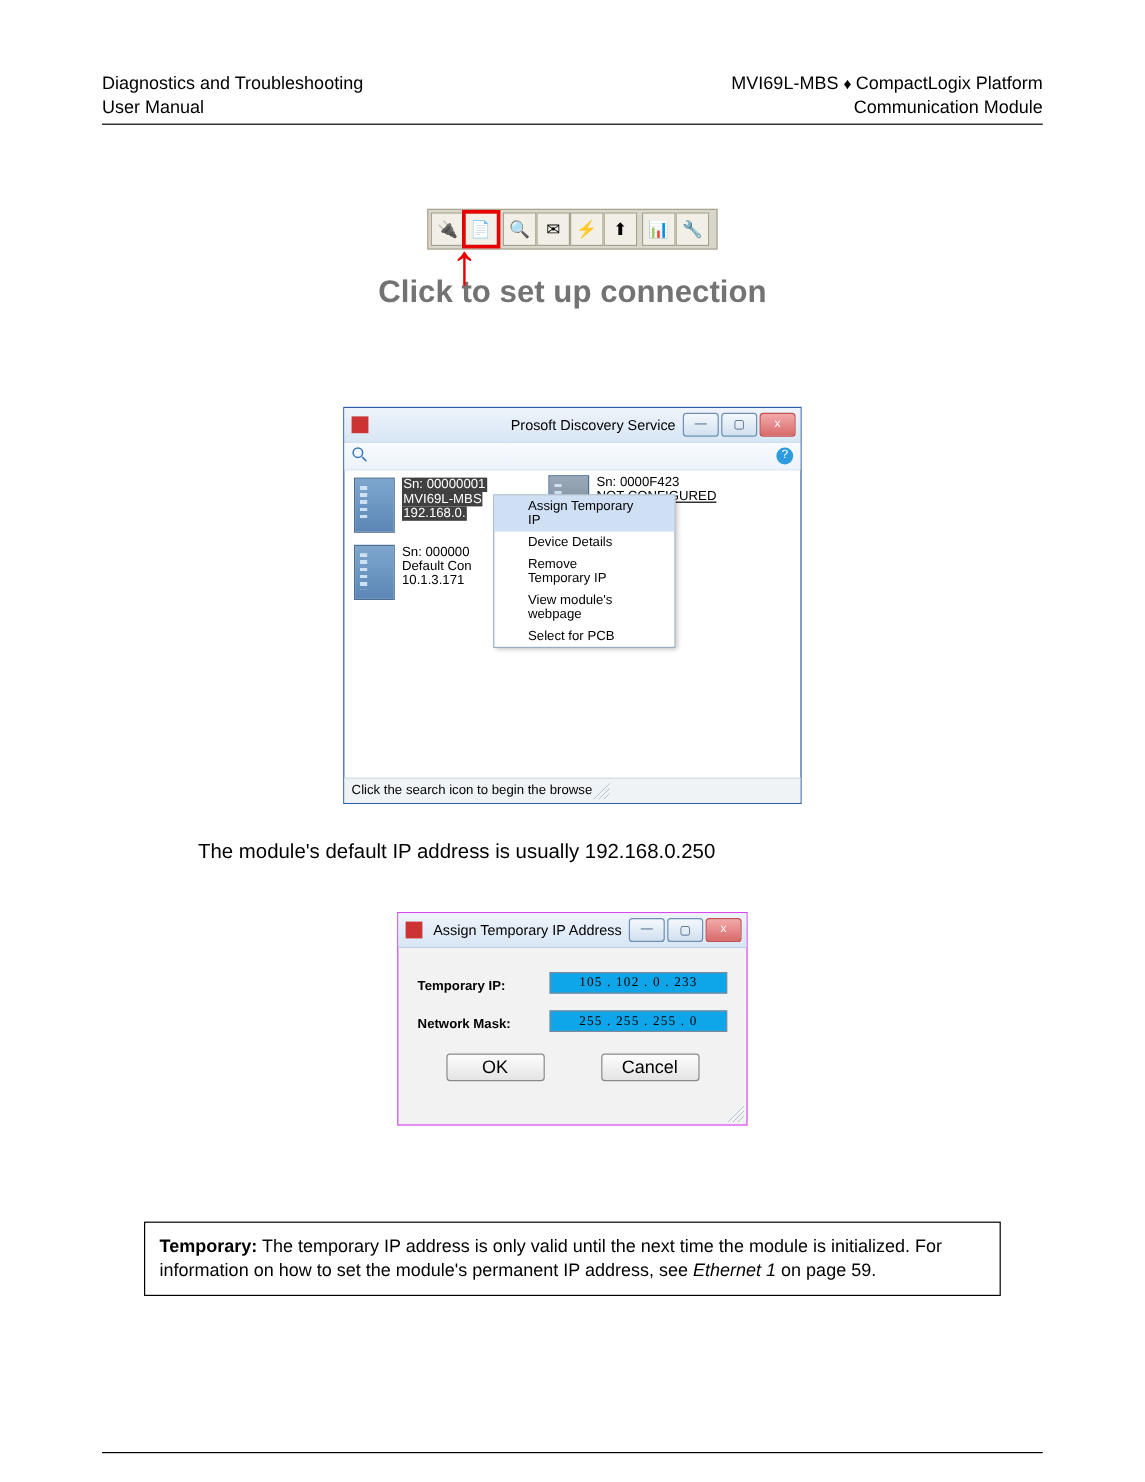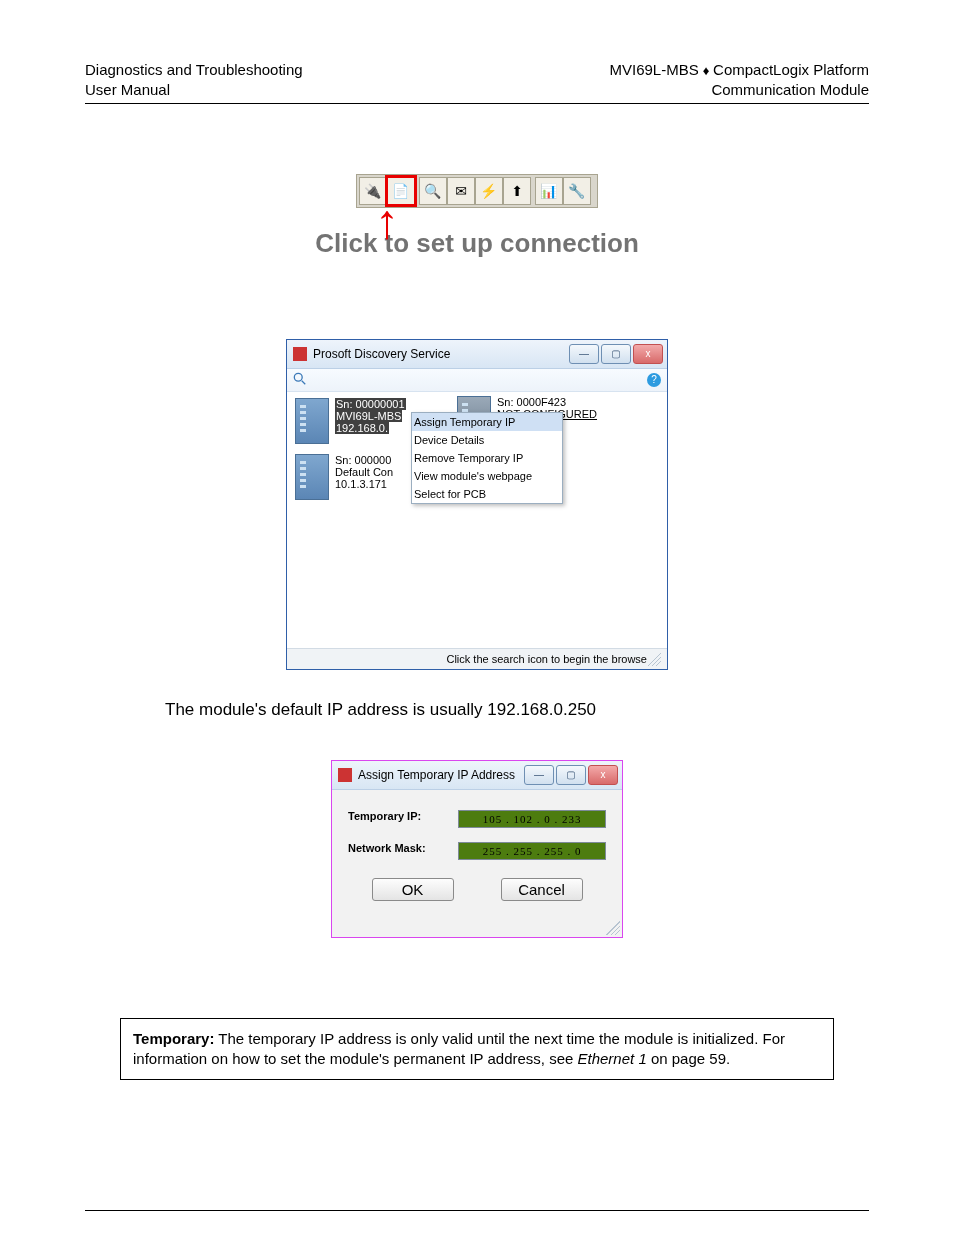--- a/index.html
+++ b/index.html
@@ -75,20 +75,21 @@
     font-size: 11px;
     font-family: "Segoe UI", Tahoma, sans-serif;
   }
   .titlebar {
     background: linear-gradient(#eef4fb, #d8e6f4);
     border-bottom: 1px solid #bcd0e6;
     display: flex;
     align-items: center;
     padding: 4px 4px 4px 6px;
     gap: 6px;
+    text-align: right;
   }
   .titlebar .title { flex: 1; font-size: 12px; color:#000;}
   .win-controls { display: flex; gap: 2px; }
   .win-btn {
     width: 28px; height: 18px;
     border: 1px solid #6e8fb3;
     background: linear-gradient(#f4f8fc,#d1e0ef);
     border-radius: 3px;
     display: flex; align-items:center; justify-content:center;
     font-size: 10px; color:#3a5576;
@@ -124,56 +125,56 @@
   .hl { background:#404040; color:#fff; padding: 0 1px; }
   .context-menu {
     position:absolute;
     left: 124px; top: 20px;
     background:#fff; border:1px solid #9baec0;
     box-shadow: 2px 2px 4px rgba(0,0,0,0.25);
     font-size: 11px;
     width: 150px;
   }
   .context-menu div {
-    padding: 3px 2px;
+    padding: 3px 28px;
   }
   .context-menu div.hl-item {
     background:#cfe0f4;
   }
   .ps-status {
     border-top:1px solid #d2dbe4;
     padding: 3px 6px;
     font-size: 11px;
     background:#f0f3f6;
-    display:flex; justify-content:flex-end; align-items:center;
+    display:flex; justify-content:flex-start; align-items:center;
   }
   .grip {
     width:14px; height:14px; background:
       linear-gradient(135deg, transparent 50%, #b7c4d1 50% 55%, transparent 55% 65%, #b7c4d1 65% 70%, transparent 70% 80%, #b7c4d1 80% 85%, transparent 85%);
   }
   .body-text {
     margin: 22px 0 40px 80px;
     font-size: 17px;
   }
   .ip-window {
     width: 290px;
     margin: 0 auto 80px auto;
     border: 1px solid #d946ef;
     font-family: "Segoe UI", Tahoma, sans-serif;
     font-size: 11px;
     background:#f2f2f2;
   }
   .ip-body {
     padding: 20px 16px 10px 16px;
   }
-  .ip-row { display:flex; align-items:flex-start; margin-bottom: 14px; }
+  .ip-row { display:flex; align-items:flex-end; margin-bottom: 14px; }
   .ip-label { width: 110px; font-weight:bold; }
   .ip-field {
     flex:1;
-    background:#4d7c0f; border:1px solid #7d8a99;
+    background:#0ea5e9; border:1px solid #7d8a99;
     padding:2px 6px;
     font-family: "Segoe UI", Tahoma;
     text-align:center;
     letter-spacing: 1px;
   }
   .ip-buttons { display:flex; justify-content:space-around; padding: 4px 0 10px 0; }
   .ip-btn {
     width: 80px; padding: 2px 0;
     background: linear-gradient(#fdfdfd,#e4e4e4);
     border:1px solid #8a8a8a; border-radius:3px;

